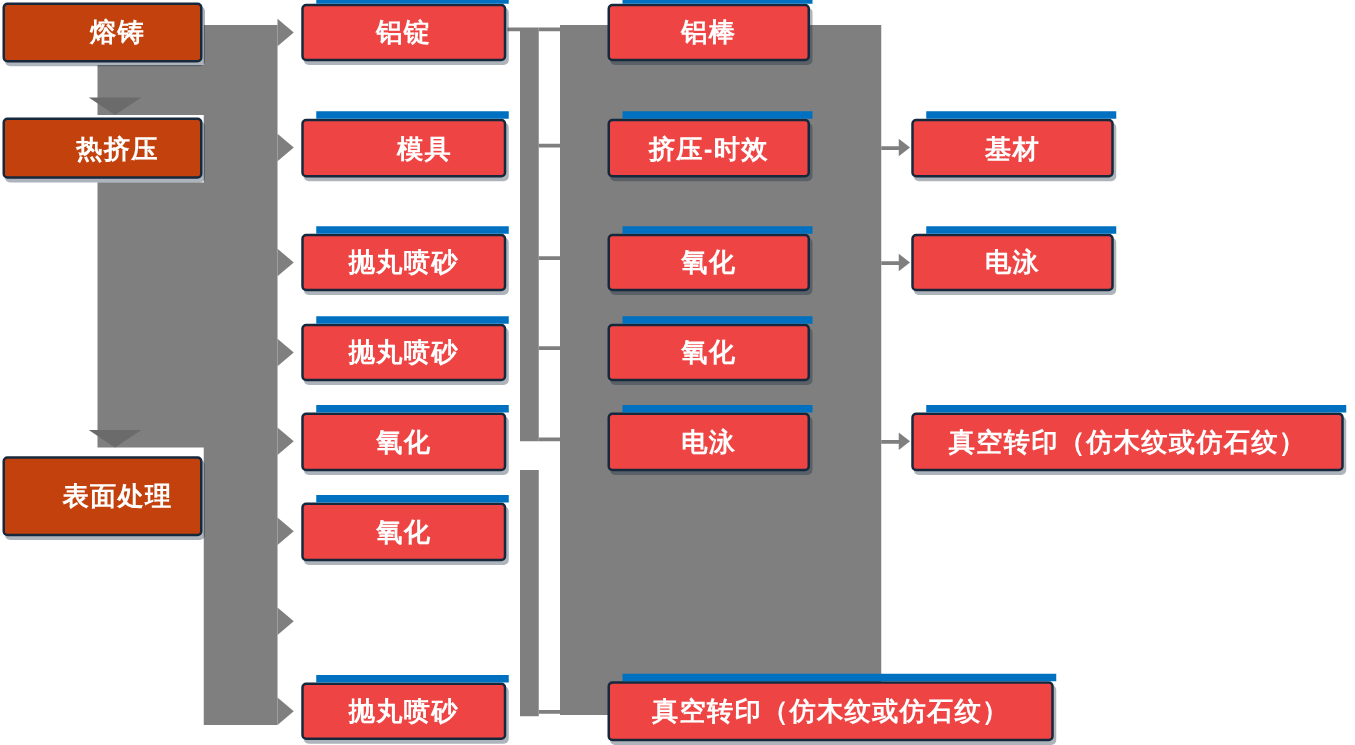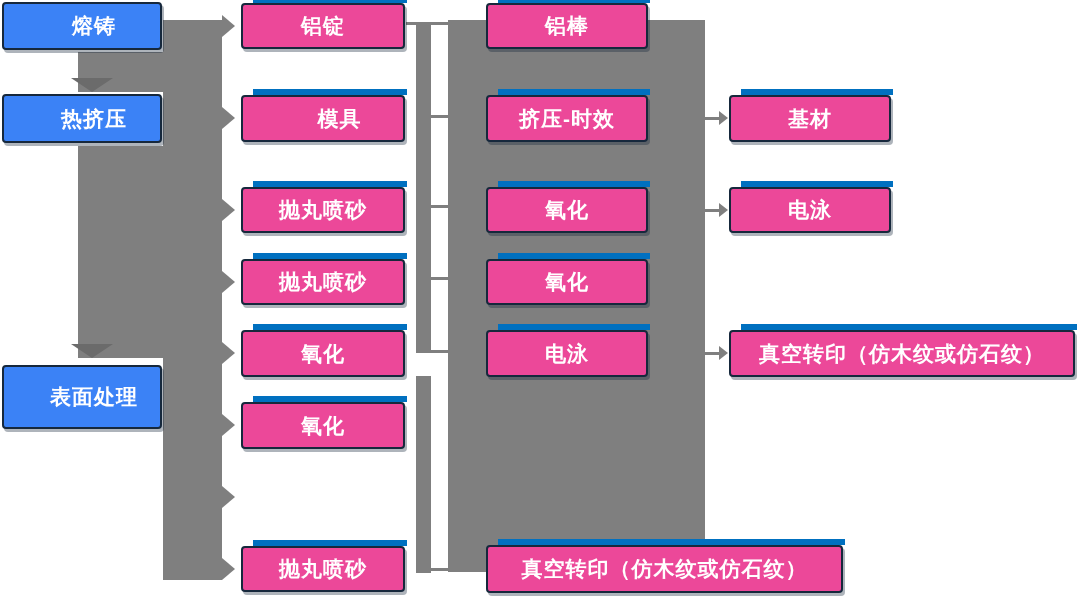--- a/index.html
+++ b/index.html
@@ -13,22 +13,22 @@
   .ar-right{position:absolute;width:0;height:0;border-top:11px solid transparent;border-bottom:11px solid transparent;border-left:13px solid #7F7F7F;}
   .ar-right-sm{position:absolute;width:0;height:0;border-top:7px solid transparent;border-bottom:7px solid transparent;border-left:9px solid #7F7F7F;}
   .ar-down{position:absolute;width:0;height:0;border-left:21px solid transparent;border-right:21px solid transparent;border-top:14px solid #6B6B6B;}
   
   .node{
     position:absolute;display:flex;align-items:center;justify-content:center;
     color:#ffffff;font-weight:bold;font-size:21px;letter-spacing:1px;
     border:2px solid #16283C;border-radius:4px;box-sizing:border-box;
     box-shadow:2px 3px 0 rgba(22,40,60,0.35);
   }
-  .dk{background:#3b82f6;padding-left:24px;}
-  .lt{background:#ec4899;}
+  .dk{background:#c2410c;padding-left:24px;}
+  .lt{background:#ef4444;}
   .lt::before{
     content:"";position:absolute;left:10px;right:-4px;top:-8px;height:6px;background:#0070C0;
   }
 </style>
 </head>
 <body>
 
 <div class="canvas">
 
   <div class="g" style="left:78px;top:52px;width:86px;height:40px;"></div>

